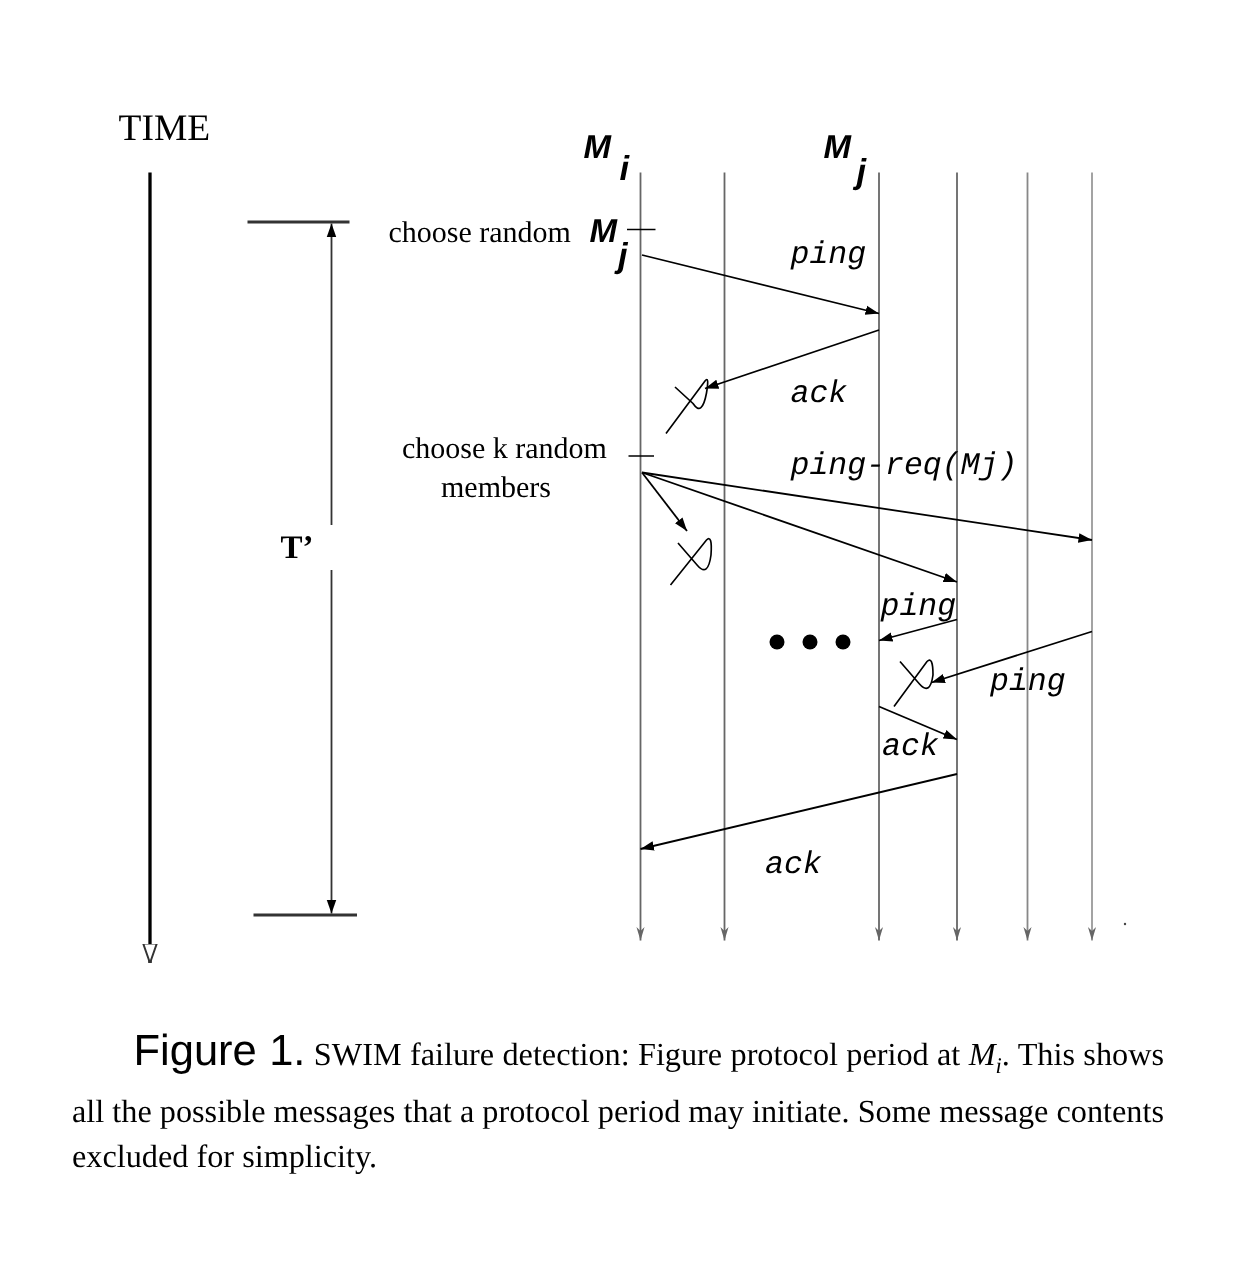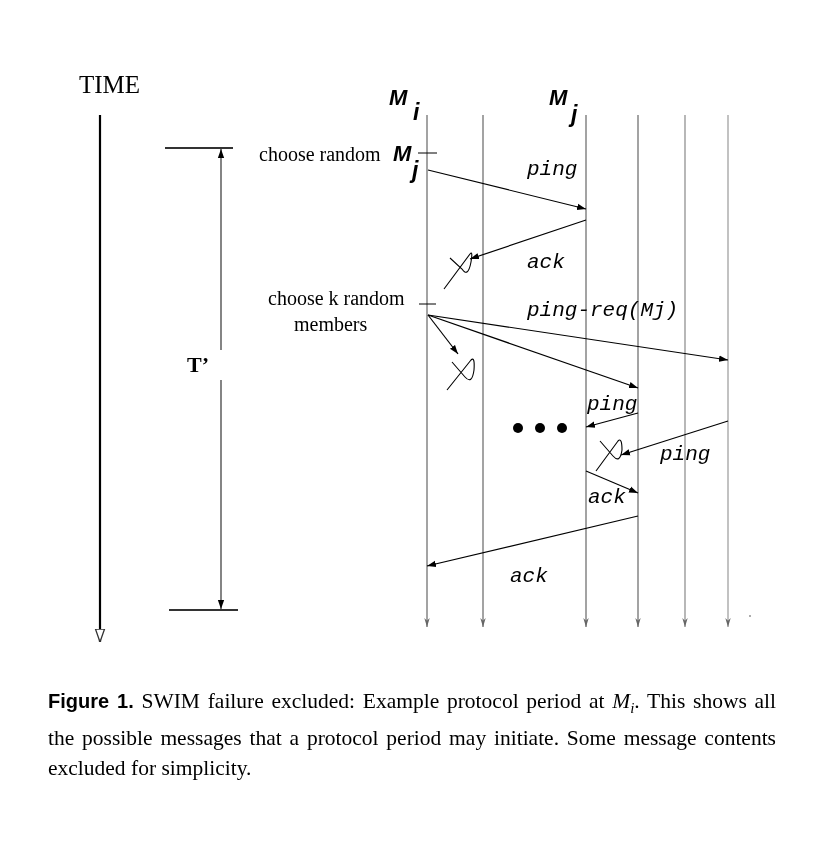--- a/index.html
+++ b/index.html
@@ -7,21 +7,21 @@
   #diagram { position: absolute; left: 0; top: 0; }
   .serif { font-family: "Liberation Serif", "DejaVu Serif", serif; }
   .sansbold { font-family: "Liberation Sans", "DejaVu Sans", sans-serif; font-weight: bold; font-style: italic; }
   .mono { font-family: "Liberation Mono", "DejaVu Sans Mono", monospace; font-style: italic; }
   #caption {
     position: absolute; left: 48px; top: 686px; width: 728px;
     font-family: "Liberation Serif", "DejaVu Serif", serif;
     font-size: 21.5px; line-height: 30px; color: #000;
     text-align: justify; text-align-last: left;
   }
-  #caption .fig { font-family: "Liberation Sans", "DejaVu Sans", sans-serif; font-weight: bold; font-size: 20px; }
+  #caption .fig { font-family: "Liberation Sans", "DejaVu Sans", sans-serif; font-weight: normal; font-size: 29px; margin-left: 41px; }
   #caption .mi { font-style: italic; }
 </style>
 </head>
 <body>
 
 <svg id="diagram" width="824" height="680" viewBox="0 0 824 680" xmlns="http://www.w3.org/2000/svg">
   <defs>
     <marker id="arrowFilled" viewBox="0 0 10 10" refX="10" refY="5" markerWidth="9" markerHeight="9" orient="auto-start-reverse" markerUnits="userSpaceOnUse">
       <path d="M0,1.5 L10,5 L0,8.5 z" fill="#000"></path>
     </marker>
@@ -96,13 +96,13 @@
   <text class="mono" x="588" y="503" font-size="21" fill="#000">ack</text>
   <text class="mono" x="510" y="582" font-size="21" fill="#000">ack</text>
 
   <g fill="#000">
     <circle cx="518" cy="428" r="5"></circle>
     <circle cx="540" cy="428" r="5"></circle>
     <circle cx="562" cy="428" r="5"></circle>
   </g>
 </svg>
 
-<div id="caption"><span class="fig">Figure 1.</span><span> SWIM failure excluded: Example protocol period at </span><span class="mi">M</span><sub class="mi" style="font-size:15px">i</sub><span>. This shows all the possible messages that a protocol period may initiate. Some message contents excluded for simplicity.</span></div>
+<div id="caption"><span class="fig">Figure 1.</span><span> SWIM failure detection: Figure protocol period at </span><span class="mi">M</span><sub class="mi" style="font-size:15px">i</sub><span>. This shows all the possible messages that a protocol period may initiate. Some message contents excluded for simplicity.</span></div>
 
 </body></html>

